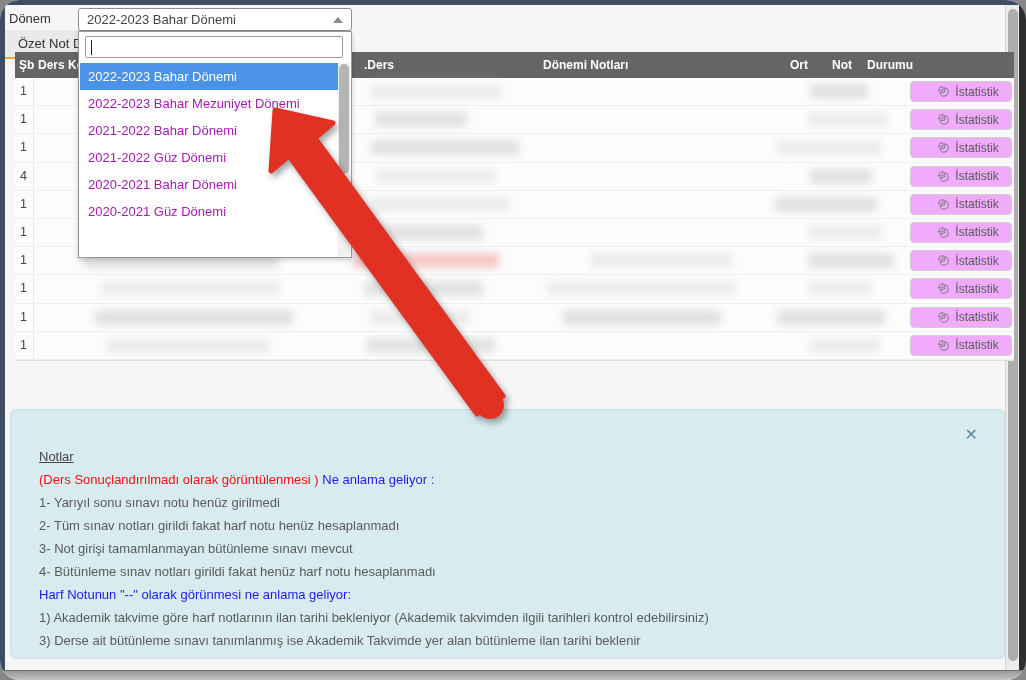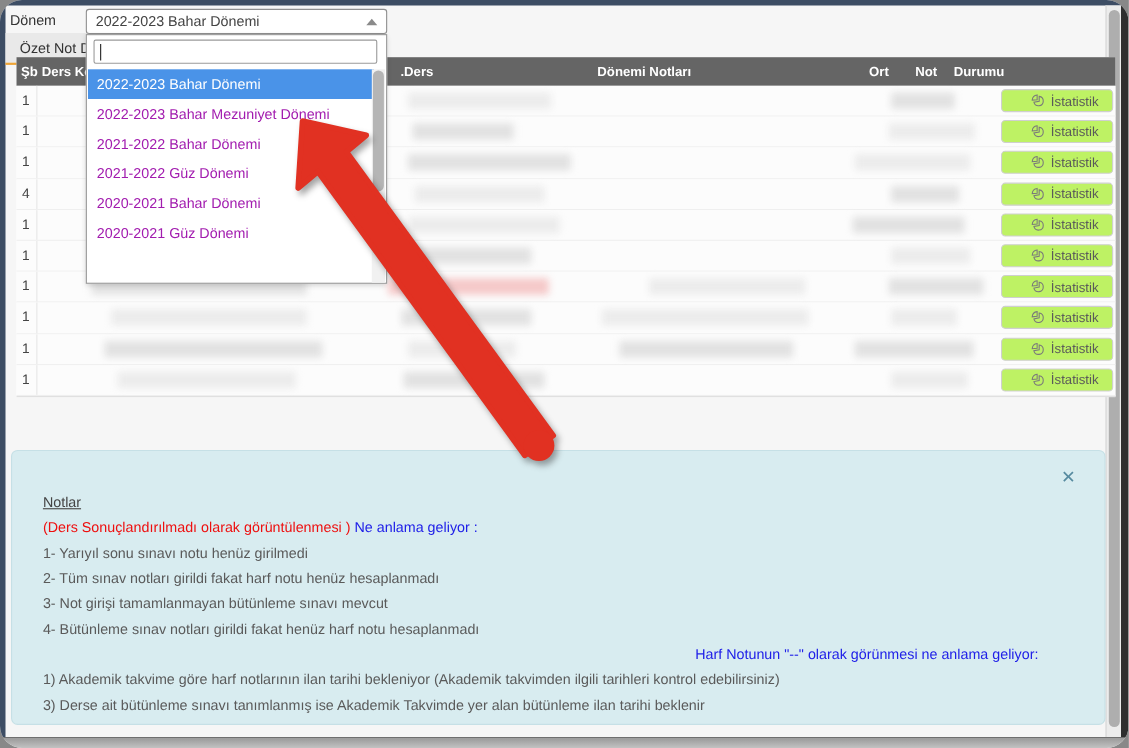--- a/index.html
+++ b/index.html
@@ -27,21 +27,21 @@
   .thead span{position:absolute;top:6px;white-space:nowrap;}
   .h-sb{left:4px}.h-derskodu{left:23px}.h-durum{left:349px}.h-sinav{left:528px}
   .h-ort{left:775px}.h-not{left:817px}.h-durumu{left:852px}
   .trow{position:relative;height:27.2px;background:#fcfcfc;border-bottom:1px solid #efefef;}
   .sb{position:absolute;left:0;top:0;width:19px;height:100%;border-right:1px solid #e7e7e7;
       font-size:12.5px;color:#444;padding:6px 0 0 5px;box-sizing:border-box;}
   .blur{position:absolute;top:6px;height:15px;border-radius:2px;filter:blur(3.5px);}
   .blur.g1{background:#ececec;}
   .blur.g2{background:#e2e2e2;}
   .blur.pink{background:var(--redacted-red);}
-  .stat{position:absolute;right:2px;top:3px;width:102px;height:21px;background:#bef264;
+  .stat{position:absolute;right:2px;top:3px;width:102px;height:21px;background:#f0abfc;
         border:1px solid #cfcfcf;border-radius:4px;font-size:12px;color:#5a5a5a;
         font-family:inherit;display:flex;align-items:center;justify-content:center;gap:5px;cursor:pointer;padding-left:20px;}
   .stat svg{flex:0 0 auto;}
 
   
   .select-btn{position:absolute;left:78px;top:8px;width:274px;height:23px;background:#fff;
               border:1px solid #8f8f8f;border-radius:3px;box-sizing:border-box;font-size:13px;color:#444;
               display:flex;align-items:center;padding:0 8px;cursor:pointer;}
   .caret-up{margin-left:auto;width:0;height:0;border-left:5px solid transparent;
             border-right:5px solid transparent;border-bottom:6px solid #8a8a8a;}
@@ -58,21 +58,21 @@
   .dd-thumb{position:absolute;left:1px;top:1px;width:10px;height:110px;background:#b5b5b5;border-radius:5px;}
 
   
   .notes{position:absolute;left:10px;top:409px;width:995px;height:250px;background:var(--note-bg);
          border:1px solid #c6e0e6;border-radius:6px;box-sizing:border-box;}
   .notes-x{position:absolute;right:26px;top:17px;font-size:16px;color:#578ba0;cursor:pointer;line-height:1;}
   .notes-body{position:absolute;left:28px;top:16px;right:60px;display:flex;flex-direction:column;gap:9px;
               font-size:13px;color:#5a5a5a;line-height:1.08;}
   .nt-title{color:#444;text-decoration:underline;margin-top:24px;}
   .red{color:var(--red-text);}
-  .blue{color:var(--blue-text);text-align:right;}
+  .blue{color:var(--blue-text);}
 
   .arrow-svg{position:absolute;left:0;top:0;z-index:30;pointer-events:none;
              filter:drop-shadow(3px 4px 3px rgba(50,50,50,.45));}
 </style>
 </head>
 <body>
 
 <div class="canvas">
 
   <div class="edge-top"></div>

